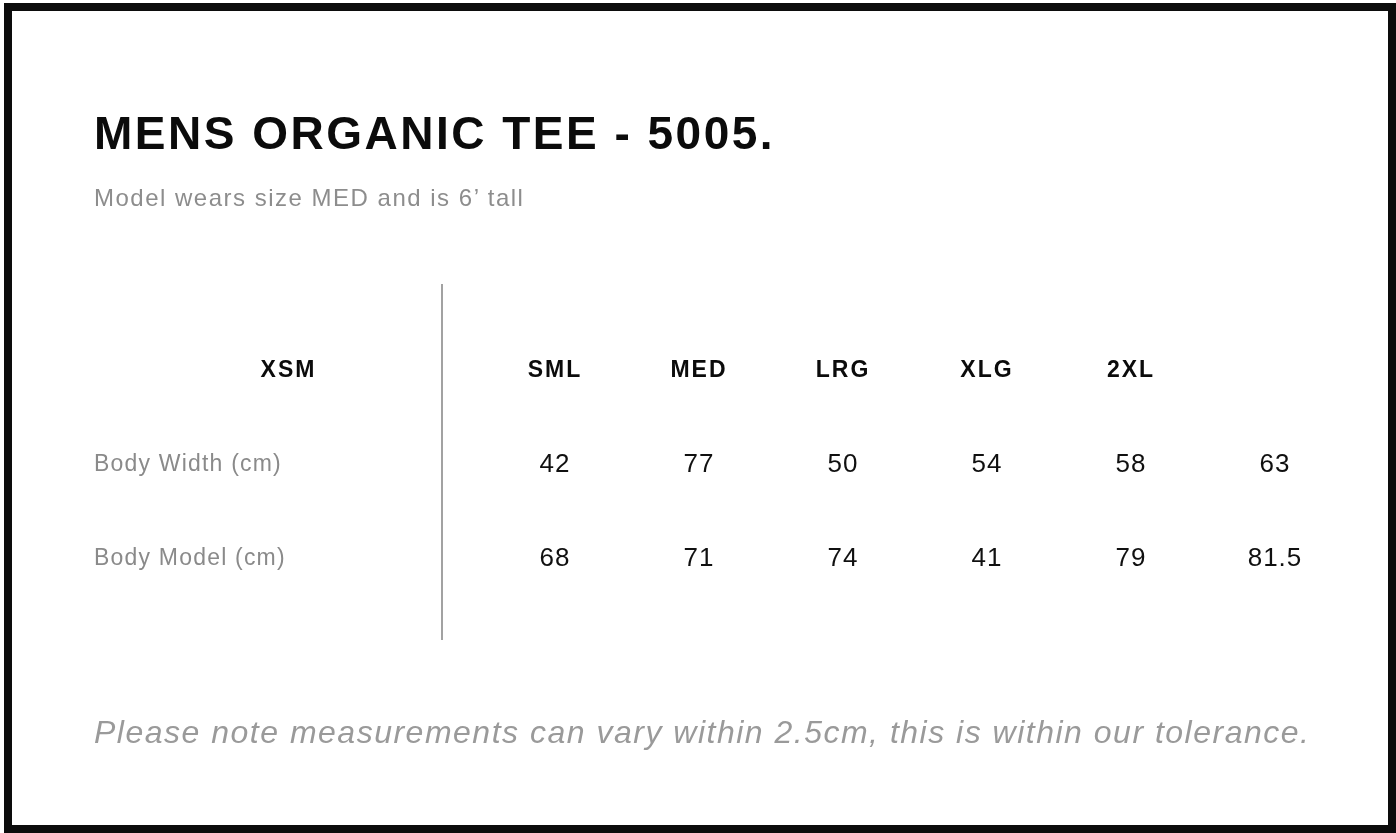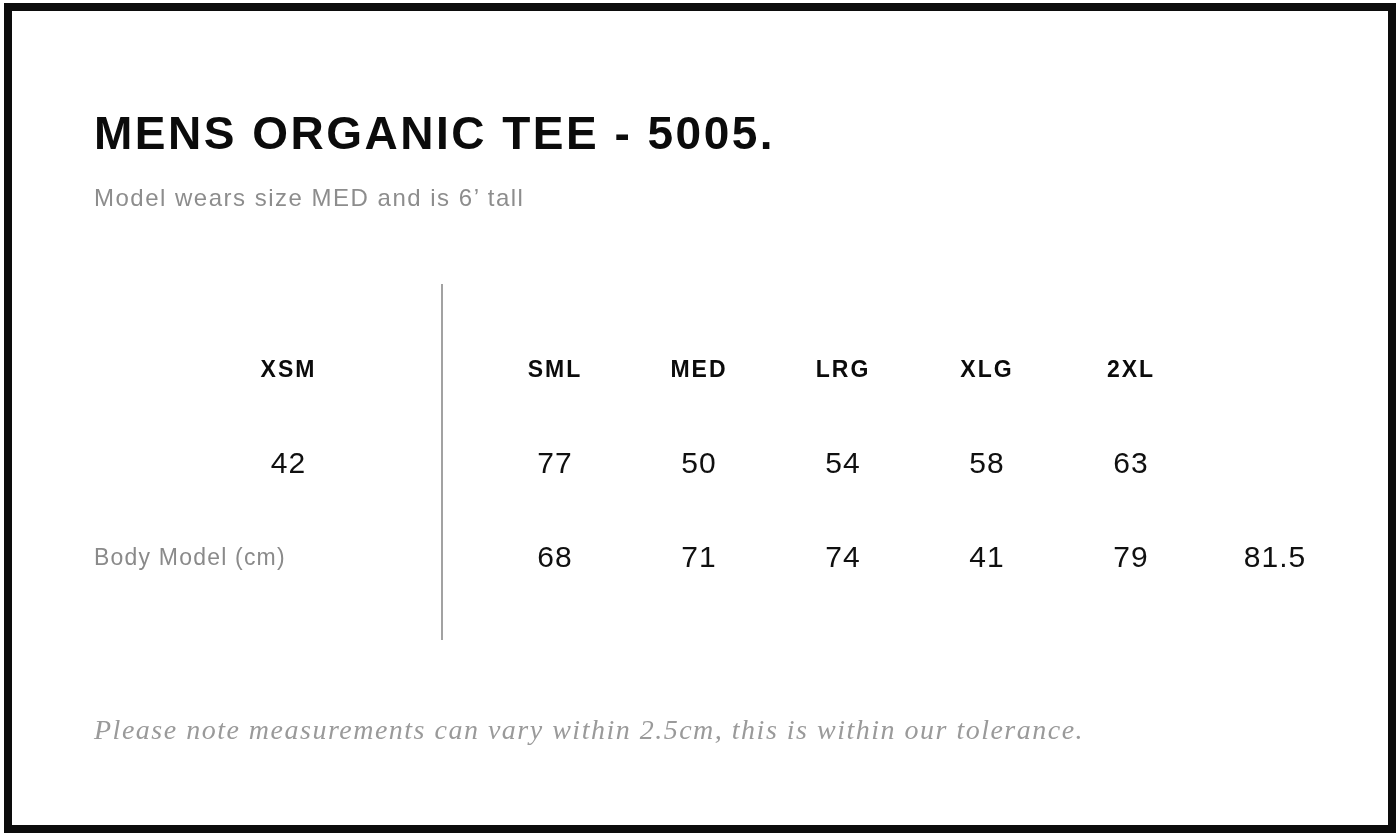--- a/index.html
+++ b/index.html
@@ -83,33 +83,32 @@
     letter-spacing: 2px;
     color: #0b0b0b;
   }
   .row-label {
     font-size: 23px;
     letter-spacing: 1.2px;
     color: #8a8a8a;
     font-weight: normal;
   }
   .value {
-    font-size: 30px;
+    font-size: 26px;
     letter-spacing: 1px;
     color: #101010;
   }
   .footnote {
     margin: 76px 0 0 0;
-    font-size: 28px;
+    font-size: 32px;
     line-height: 1;
     font-style: italic;
     letter-spacing: 1.5px;
     color: #9a9a9a;
     white-space: nowrap;
-    font-family: Liberation Serif, serif;
   }
 </style>
 </head>
 <body>
 
 <div class="frame">
   <div class="content">
 
     <h1 class="title">MENS ORGANIC TEE - 5005.</h1>
 
@@ -121,20 +120,21 @@
       <div class="trow">
         <div class="cell head">XSM</div>
         <div class="cell head">SML</div>
         <div class="cell head">MED</div>
         <div class="cell head">LRG</div>
         <div class="cell head">XLG</div>
         <div class="cell head">2XL</div>
       </div>
 
       <div class="trow">
+        <div class="cell label row-label">Body Width (cm)</div>
         <div class="cell value">42</div>
         <div class="cell value">77</div>
         <div class="cell value">50</div>
         <div class="cell value">54</div>
         <div class="cell value">58</div>
         <div class="cell value">63</div>
       </div>
 
       <div class="trow">
         <div class="cell label row-label">Body Model (cm)</div>

